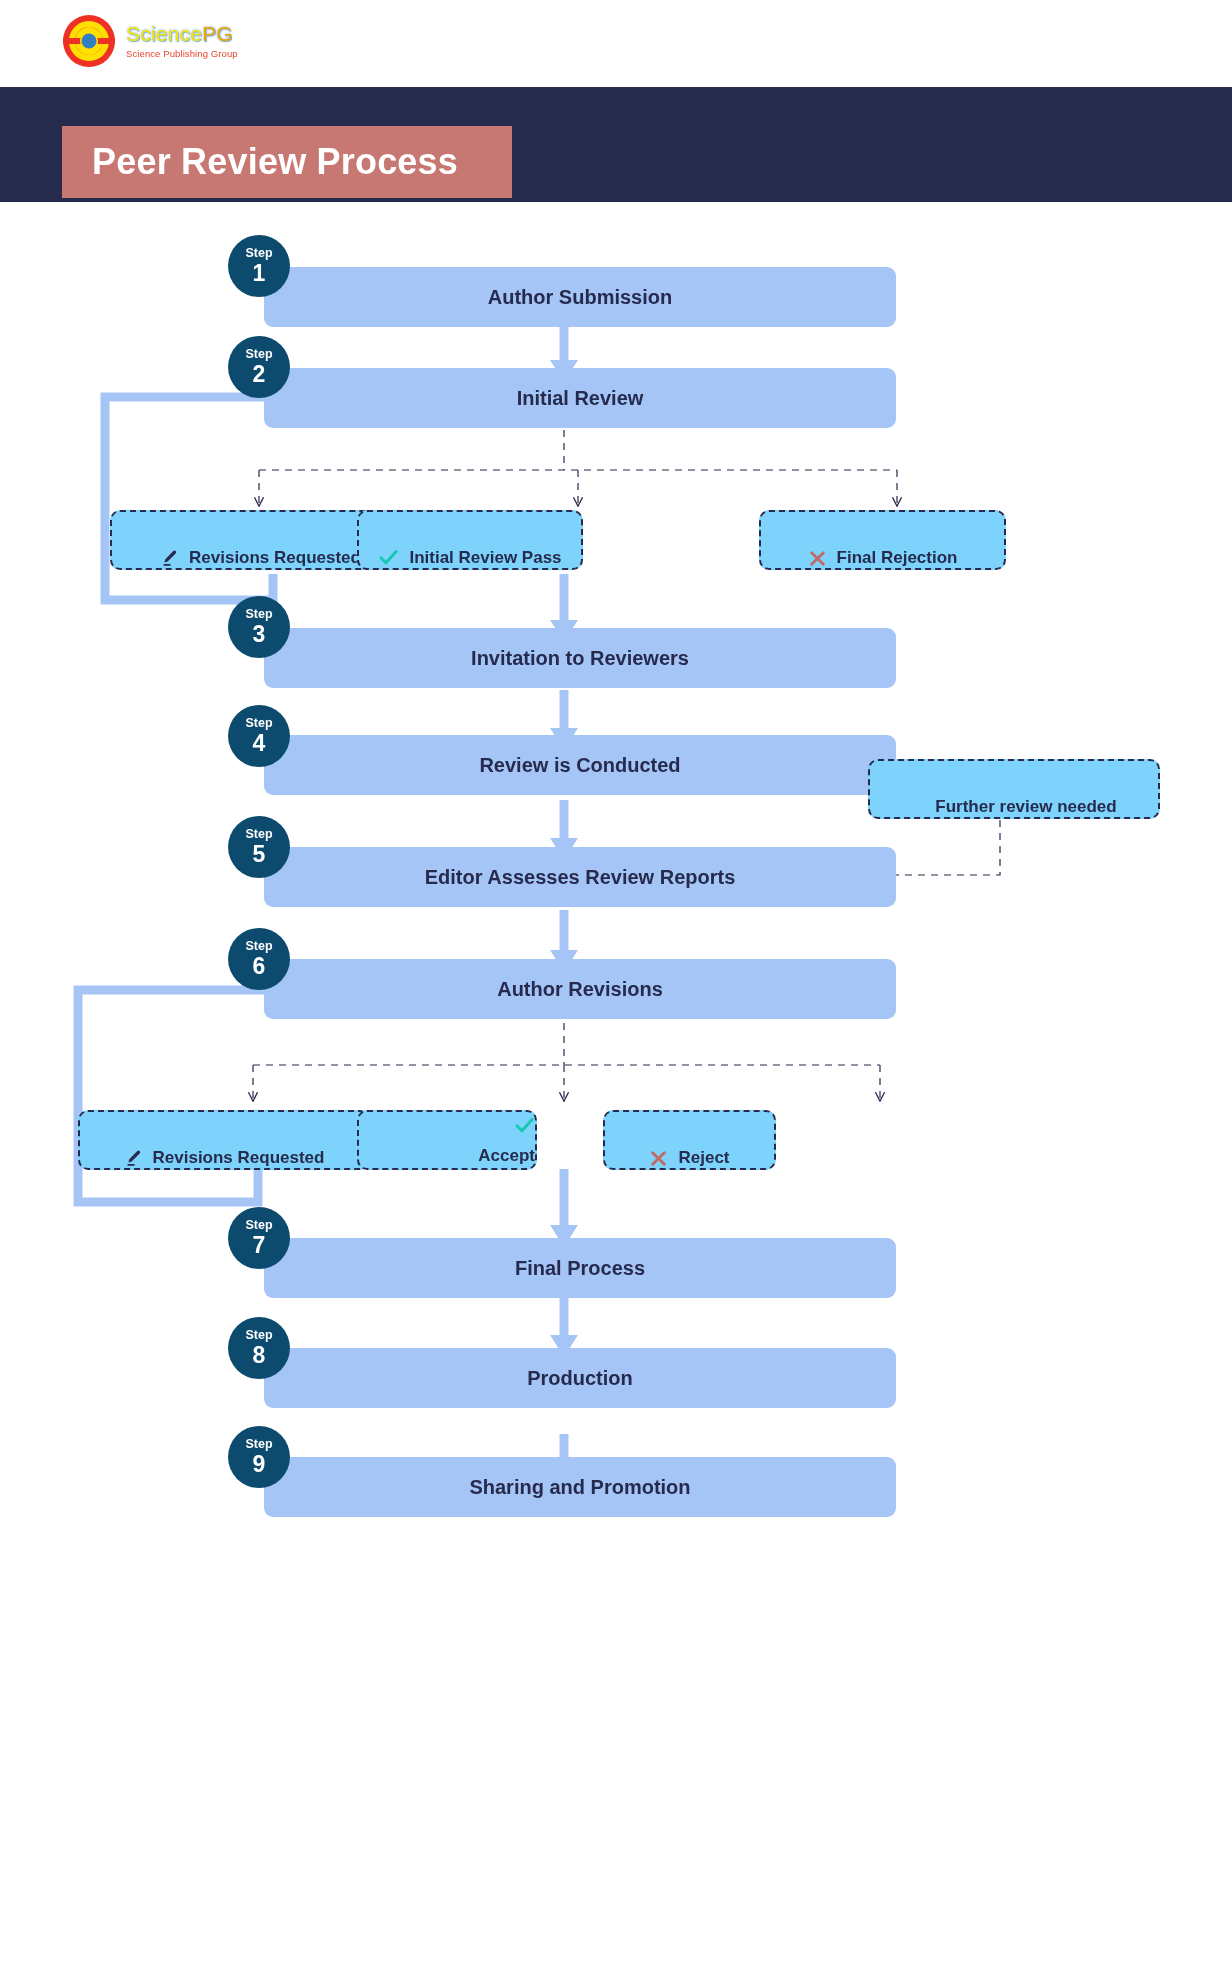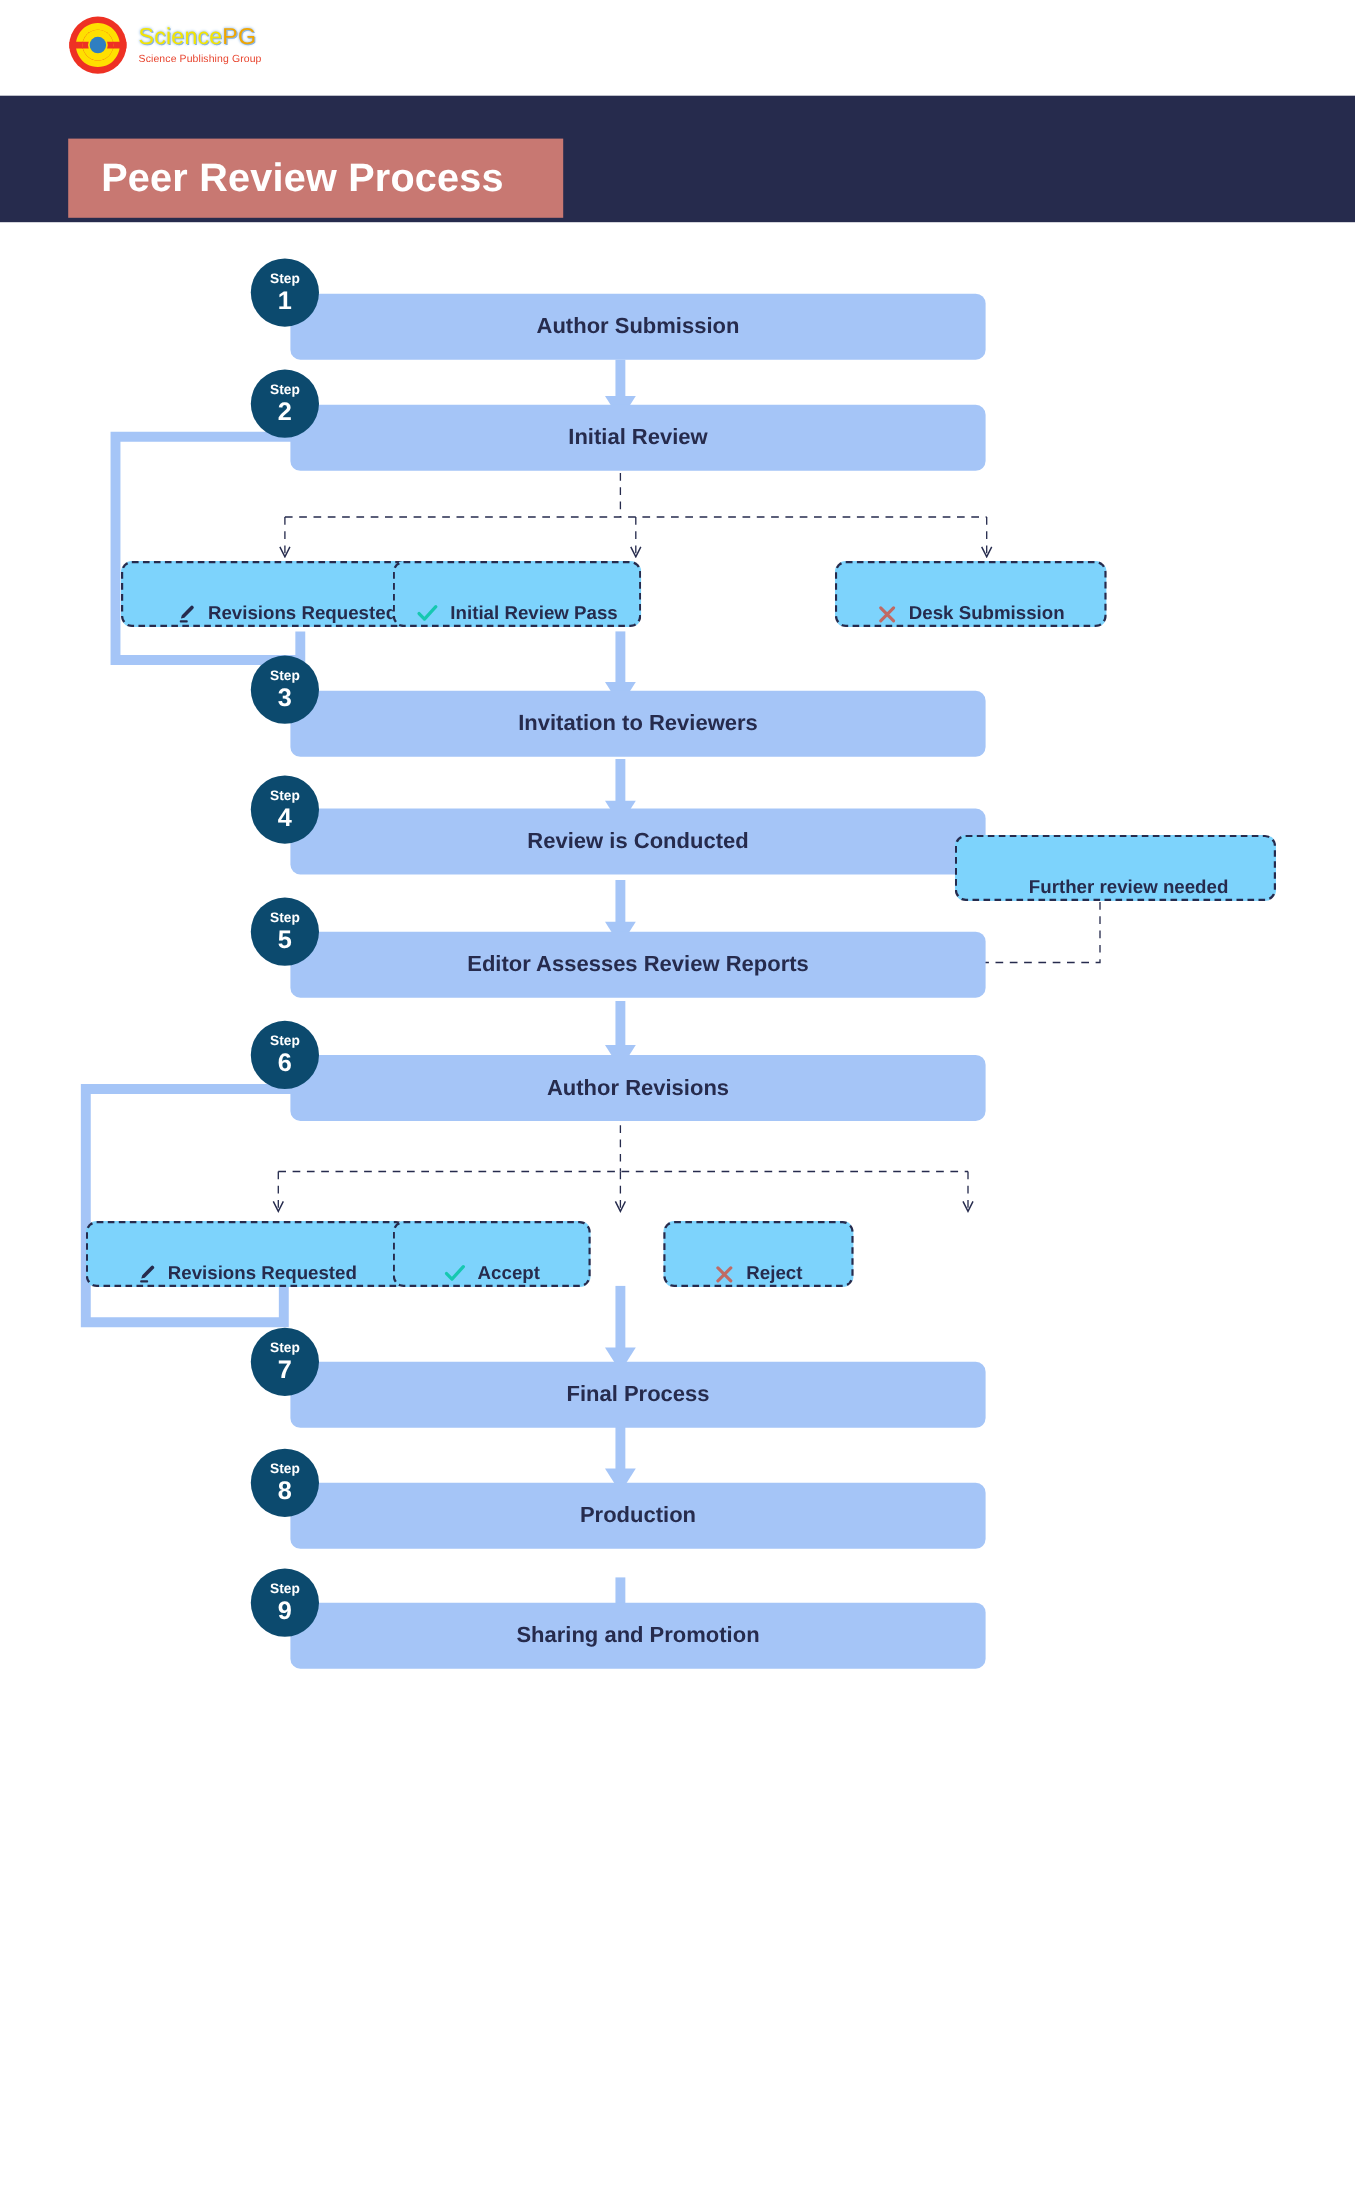--- a/index.html
+++ b/index.html
@@ -193,21 +193,21 @@
     </span>
     <span class="dlabel">Initial Review Pass</span>
   </div>
 
   <div class="dbox" style="left:759px;top:308px;width:243px;">
     <span class="ic">
       <svg width="19" height="19" viewBox="0 0 24 24">
         <path d="M4.6 4.6 L19.4 19.4 M19.4 4.6 L4.6 19.4" stroke="#c06a64" stroke-width="3.6" stroke-linecap="round"></path>
       </svg>
     </span>
-    <span class="dlabel">Desk Submission</span>
+    <span class="dlabel">Final Rejection</span>
   </div>
 
   <div class="step-badge" style="left:228px;top:394px;">
     <div class="s-lbl">Step</div>
     <div class="s-num">3</div>
   </div>
   <div class="step-bar" style="left:264px;top:426px;width:632px;">
     <span>Invitation to Reviewers</span>
   </div>
 
@@ -242,21 +242,21 @@
   <div class="dbox" style="left:78px;top:908px;width:288px;">
     <span class="ic">
       <svg width="19" height="19" viewBox="0 0 24 24">
         <path d="M16.8 2.6 a2.1 2.1 0 0 1 3 3 L9.6 15.8 l-4 1.1 1.1-4 Z" fill="#262b4d"></path>
         <rect x="4.3" y="18.8" width="9.2" height="2.5" rx="1" fill="#262b4d"></rect>
       </svg>
     </span>
     <span class="dlabel">Revisions Requested</span>
   </div>
 
-  <div class="dbox" style="left:357px;top:908px;width:176px;">
+  <div class="dbox" style="left:357px;top:908px;width:176px;flex-direction:column;">
     <span class="ic">
       <svg width="21" height="21" viewBox="0 0 24 24">
         <path d="M3.4 12.3 L9 18 L20.8 5.2" fill="none" stroke="#16c8b0" stroke-width="3.4" stroke-linecap="round" stroke-linejoin="round"></path>
       </svg>
     </span>
     <span class="dlabel">Accept</span>
   </div>
 
   <div class="dbox" style="left:603px;top:908px;width:169px;">
     <span class="ic">

